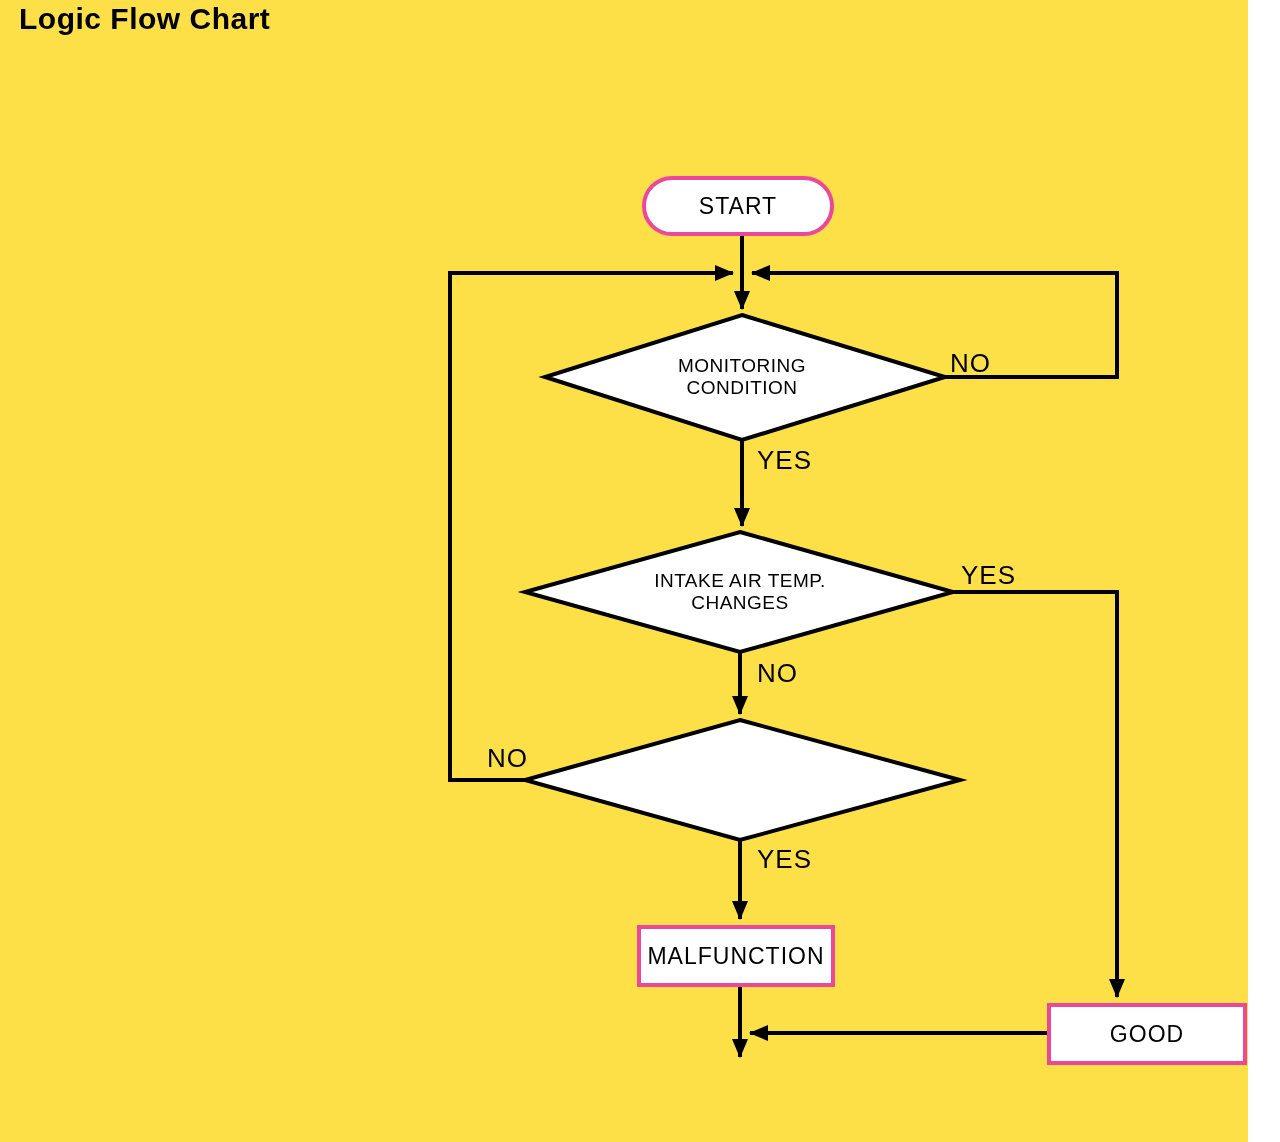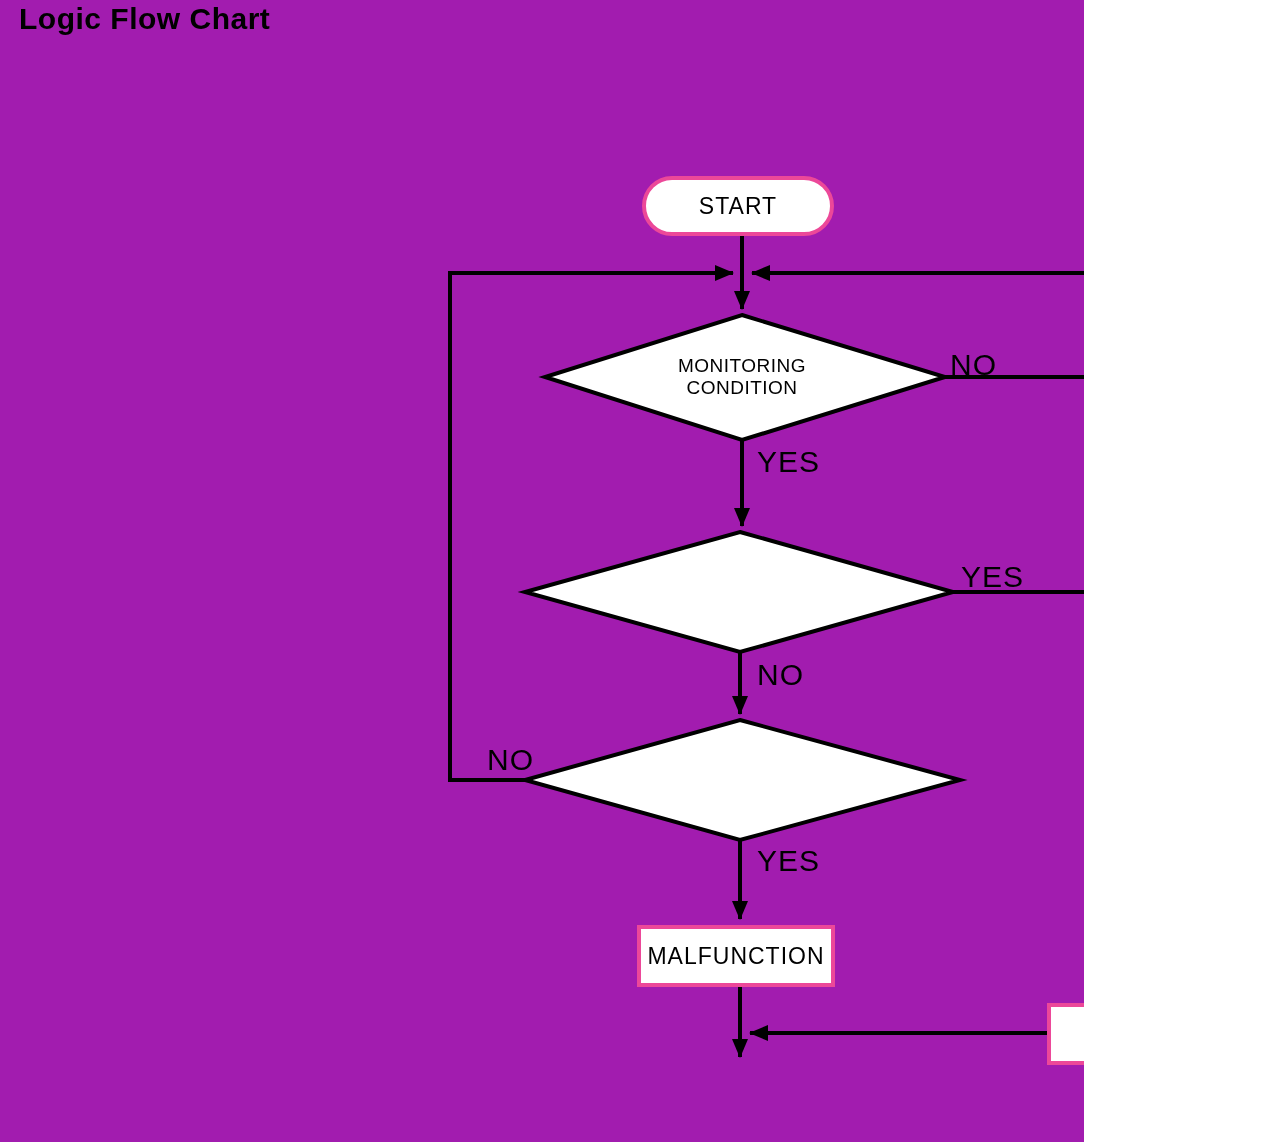--- a/index.html
+++ b/index.html
@@ -2,23 +2,23 @@
 <html><head>
 <meta charset="utf-8">
 <style>
   html, body {
     margin: 0;
     padding: 0;
     background: #ffffff;
   }
   .canvas {
     position: relative;
-    width: 1084px;
+    width: 1248px;
     height: 1142px;
-    background: #a21caf;
+    background: #fde047;
     color: #000000;
     font-family: "Liberation Sans", sans-serif;
     overflow: hidden;
   }
   .title {
     position: absolute;
     left: 19px;
     top: 2px;
     font-size: 30px;
     font-weight: bold;
@@ -51,21 +51,21 @@
     align-items: center;
     justify-content: center;
     text-align: center;
     font-size: 19px;
     letter-spacing: 0.5px;
     line-height: 1.15;
     white-space: pre-line;
   }
   .elabel {
     position: absolute;
-    font-size: 30px;
+    font-size: 26px;
     letter-spacing: 1px;
     white-space: nowrap;
   }
 </style>
 </head>
 <body>
 
 <div class="canvas">
 
   <div class="title">Logic Flow Chart</div>
@@ -103,20 +103,22 @@
   </div>
 
   <div class="node" style="left:1047px; top:1003px; width:200px; height:62px;">
     <span>GOOD</span>
   </div>
 
 
   <div class="dlabel" style="left:592px; top:345px; width:300px; height:64px;">MONITORING
 CONDITION</div>
 
+  <div class="dlabel" style="left:590px; top:560px; width:300px; height:64px;">INTAKE AIR TEMP.
+CHANGES</div>
 
 
   <div class="elabel" style="left:757px; top:445px;">YES</div>
 
   <div class="elabel" style="left:950px; top:348px;">NO</div>
 
   <div class="elabel" style="left:961px; top:560px;">YES</div>
 
   <div class="elabel" style="left:757px; top:658px;">NO</div>
 

